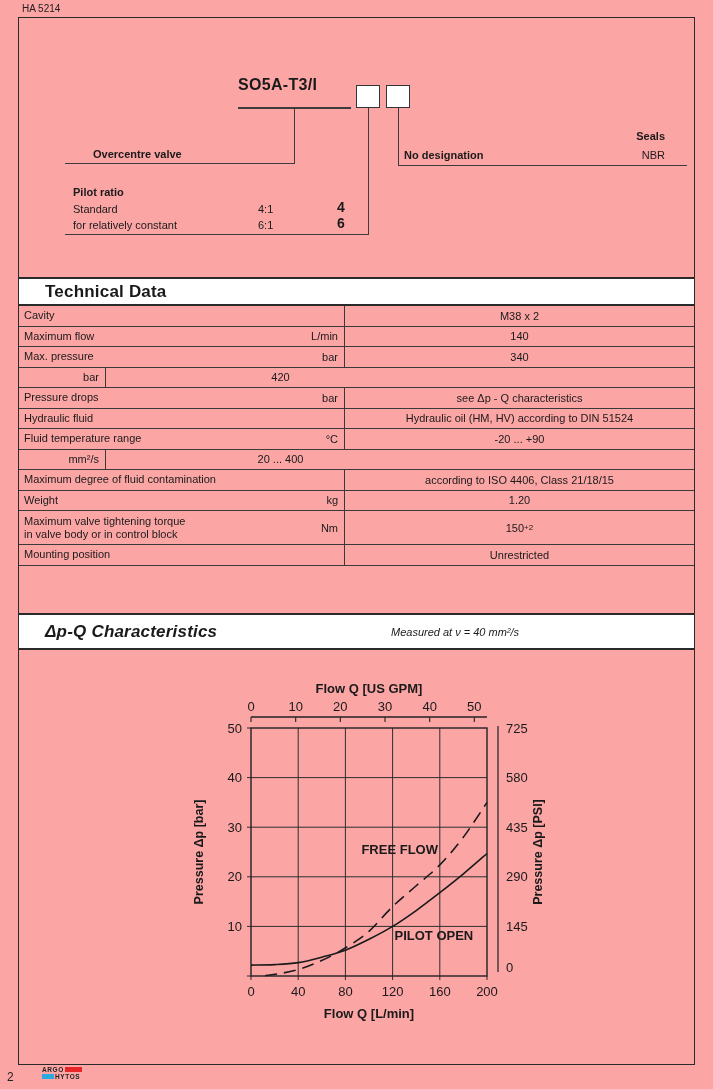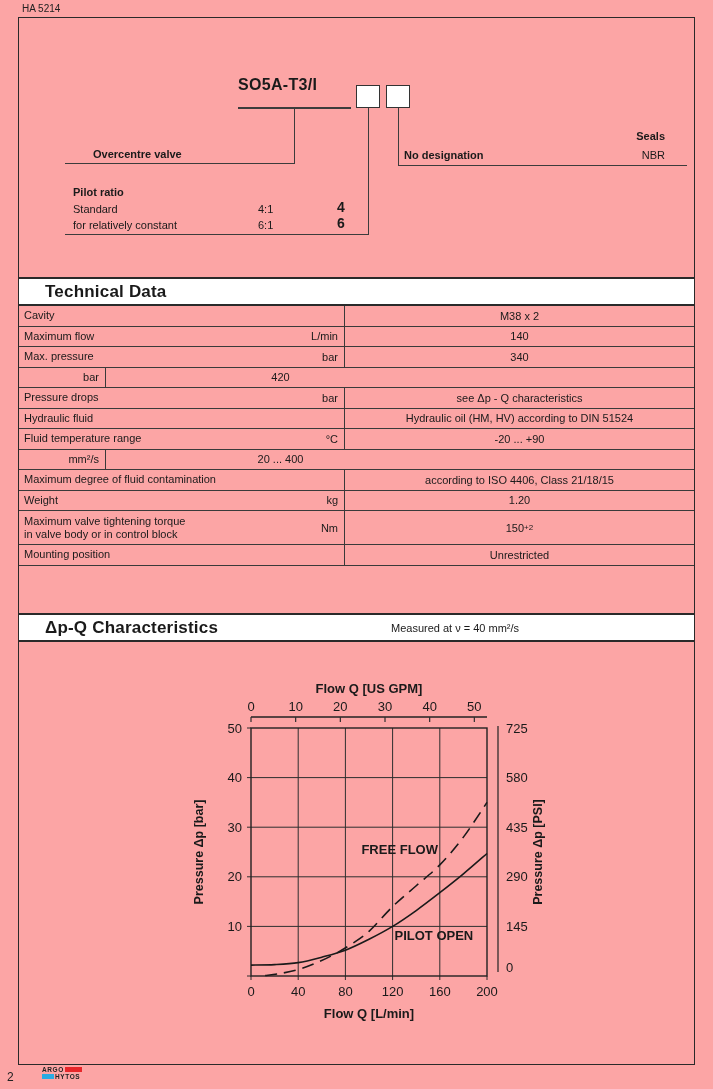--- a/index.html
+++ b/index.html
@@ -5,21 +5,21 @@
   html,body{margin:0;padding:0;background:#fff;}
   .page{position:relative;width:713px;height:1089px;background:#fca5a5;
         font-family:"Liberation Sans","DejaVu Sans",sans-serif;color:#1a1a1a;overflow:hidden;}
   .doc-code{position:absolute;left:22px;top:3px;font-size:10px;color:#222;}
   .sheet{position:absolute;left:18px;top:17px;width:677px;height:1048px;
          border:1.5px solid #2a2a2a;box-sizing:border-box;}
   .band{position:absolute;left:0;right:0;display:flex;align-items:center;box-sizing:border-box;background:#fff;}
   .band-title{font-size:17px;font-weight:bold;padding-left:26px;letter-spacing:0.2px;}
   .band1{top:0;height:29px;border-bottom:2px solid #2a2a2a;}
   .band2{top:259px;height:29px;border-top:2px solid #2a2a2a;border-bottom:2px solid #2a2a2a;}
-  .band3{top:595px;height:29px;border-top:2px solid #2a2a2a;border-bottom:2px solid #2a2a2a;}
+  .band3{top:595px;height:37px;border-top:2px solid #2a2a2a;border-bottom:2px solid #2a2a2a;font-style:italic;}
   .band-note{position:absolute;left:372px;font-size:11px;color:#1a1a1a;}
   
   .ord{position:absolute;left:0;top:29px;right:0;height:230px;}
   .code-text{position:absolute;left:219px;top:58px;width:113px;text-align:left;
              font-size:16px;font-weight:bold;letter-spacing:0.3px;}
   .hline,.vline{position:absolute;background:#3c3c3c;}
   .hline{height:1px;}
   .vline{width:1px;}
   .code-underline{position:absolute;left:219px;top:89px;width:113px;height:1.5px;background:#3c3c3c;}
   .dbox{position:absolute;width:24px;height:23px;border:1.5px solid #333;box-sizing:border-box;background:#fff;}

